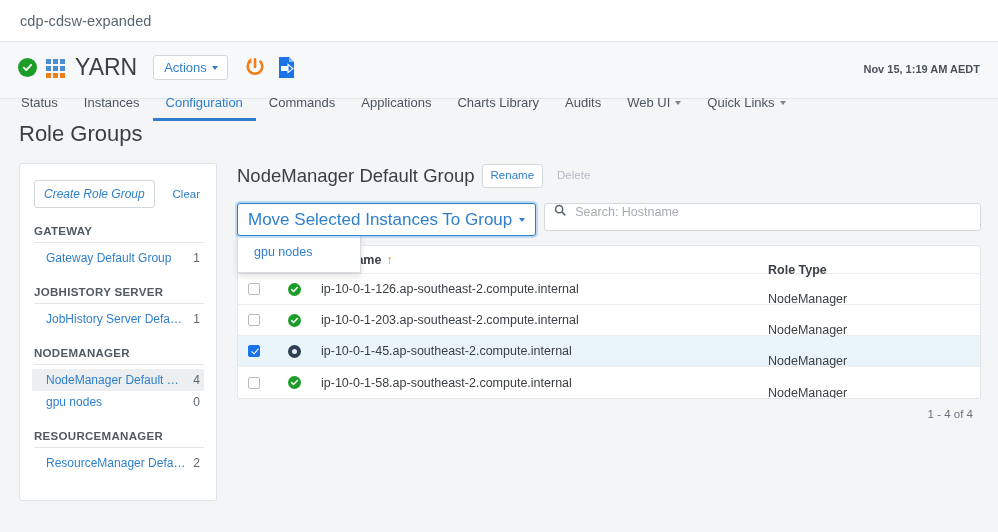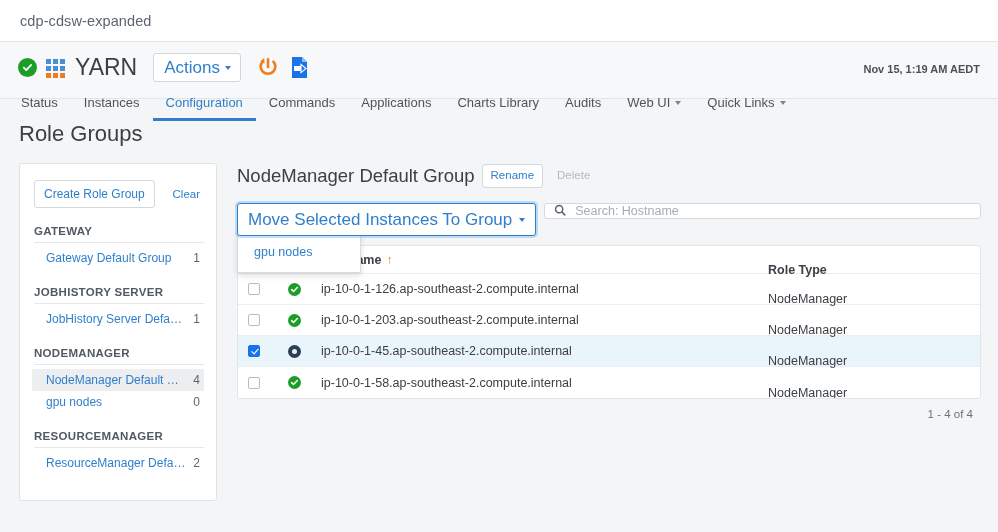--- a/index.html
+++ b/index.html
@@ -78,21 +78,21 @@
     margin-left: 10px;
     font-weight: 400;
     line-height: 1;
   }
   .actions-btn {
     margin-left: 16px;
     border: 1px solid #d2d7dc;
     background: #fff;
     border-radius: 3px;
     color: #2f7fcc;
-    font-size: 17px;
+    font-size: 13px;
     padding: 5px 9px 5px 10px;
     line-height: 1;
     cursor: pointer;
     font-family: "Liberation Sans", sans-serif;
     display: inline-flex;
     align-items: center;
     gap: 5px;
     text-align: center;
   }
   .caret-d {
@@ -184,20 +184,21 @@
   .create-btn {
     border: 1px solid #d2d7dc;
     background: #fff;
     color: #2f7fcc;
     font-size: 12px;
     border-radius: 3px;
     padding: 7px 9px;
     line-height: 1;
     cursor: pointer;
     font-family: "Liberation Sans", sans-serif;
+    font-style: italic;
   }
   .clear-link {
     color: #2f7fcc;
     font-size: 11.5px;
     cursor: pointer;
     padding-right: 2px;
   }
   .rg-section-label {
     font-size: 11.5px;
     font-weight: bold;
@@ -292,24 +293,24 @@
     font-family: "Liberation Sans", sans-serif;
     position: relative;
     z-index: 30;
   }
   .search-wrap {
     flex: 1 1 auto;
     border: 1px solid #d5d9dd;
     border-radius: 3px;
     background: #fff;
     display: flex;
-    align-items: center;
+    align-items: flex-start;
     padding: 0 9px;
     gap: 7px;
-    height: 16px;
+    height: 28px;
     box-sizing: border-box;
   }
   .search-wrap input {
     border: 0;
     outline: none;
     flex: 1 1 auto;
     font-size: 12.5px;
     color: #3b4046;
     font-family: "Liberation Sans", sans-serif;
     background: transparent;

